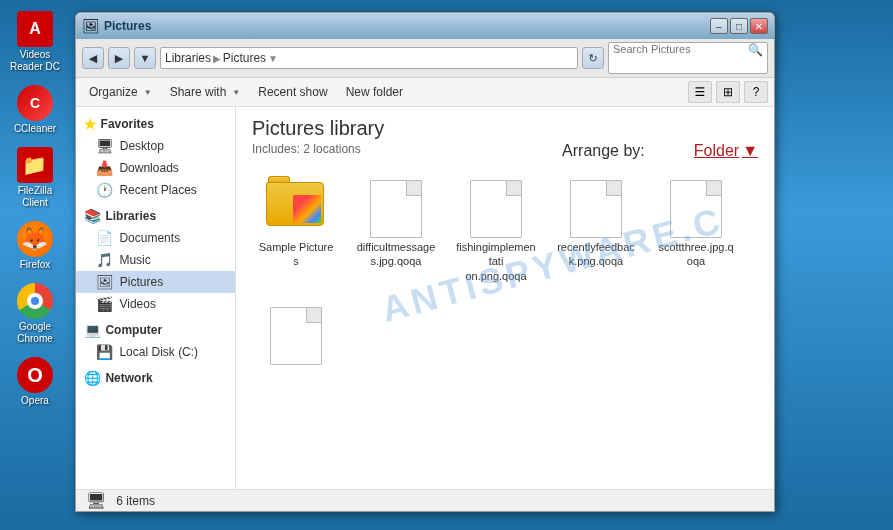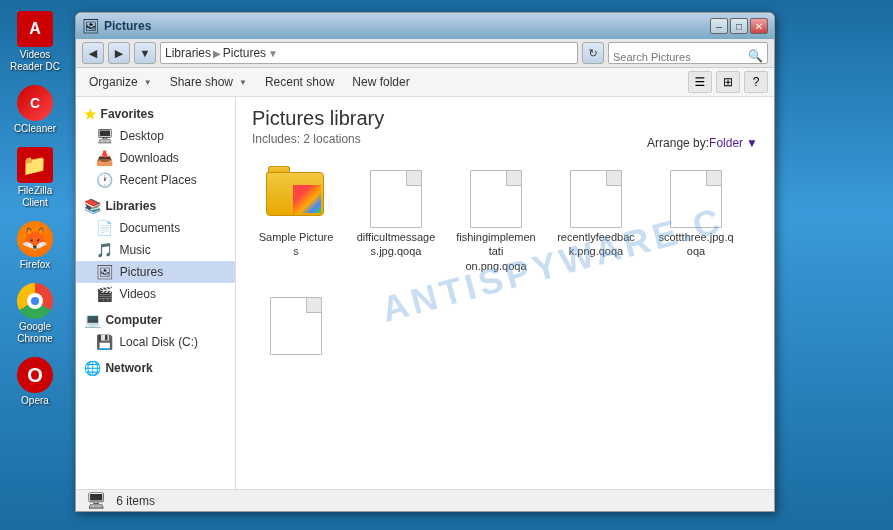--- a/index.html
+++ b/index.html
@@ -178,26 +178,26 @@
       display: flex;
       align-items: center;
       gap: 2px;
       font-size: 12px;
     }
 
     .path-sep { color: #888; font-size: 10px; }
 
     .search-box {
       width: 160px;
-      height: 22px;
+      height: 32px;
       background: white;
       border: 1px solid #aaa;
       border-radius: 2px;
       display: flex;
-      align-items: flex-end;
+      align-items: flex-start;
       padding: 0 4px;
       gap: 4px;
     }
 
     .search-box input {
       border: none;
       outline: none;
       font-size: 11px;
       width: 100%;
       color: #999;
@@ -426,30 +426,33 @@
       border-width: 0 14px 14px 0;
       border-color: transparent #ccc transparent transparent;
     }
 
     
     .arrange-bar {
       display: flex;
       align-items: center;
       justify-content: flex-end;
       margin-bottom: 12px;
-      font-size: 12px;
-      color: #333;
+      font-size: 16px;
+      color: #333;
+      gap: 6px;
     }
 
     .arrange-dropdown {
       display: flex;
       align-items: center;
       gap: 3px;
       cursor: pointer;
-      color: #4c1d95;
+      color: #b91c1c;
+      text-decoration: underline;
+      margin-left: 43px;
     }
 
     
     .status-bar {
       height: 22px;
       background: #f0f0f0;
       border-top: 1px solid #ddd;
       display: flex;
       align-items: center;
       padding: 0 10px;
@@ -555,21 +558,21 @@
         <span>🔍</span>
       </div>
     </div>
 
     <div class="toolbar">
       <div class="toolbar-btn">
         <span>Organize</span>
         <span class="arrow">▼</span>
       </div>
       <div class="toolbar-btn">
-        <span>Share show</span>
+        <span>Share with</span>
         <span class="arrow">▼</span>
       </div>
       <div class="toolbar-btn">
         <span>Recent show</span>
       </div>
       <div class="toolbar-btn">
         <span>New folder</span>
       </div>
       <div class="toolbar-right">
         <div class="view-btn">☰</div>

